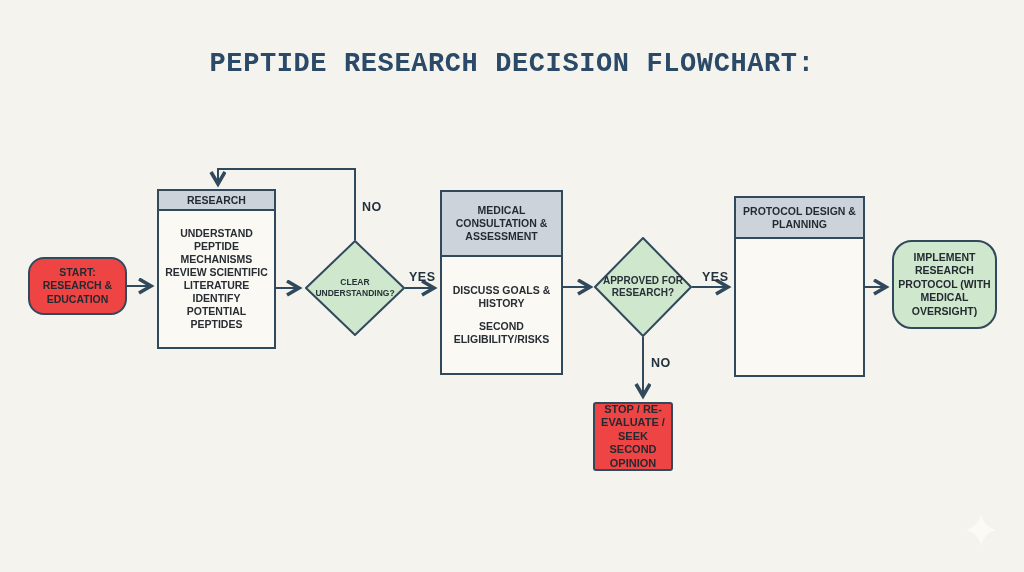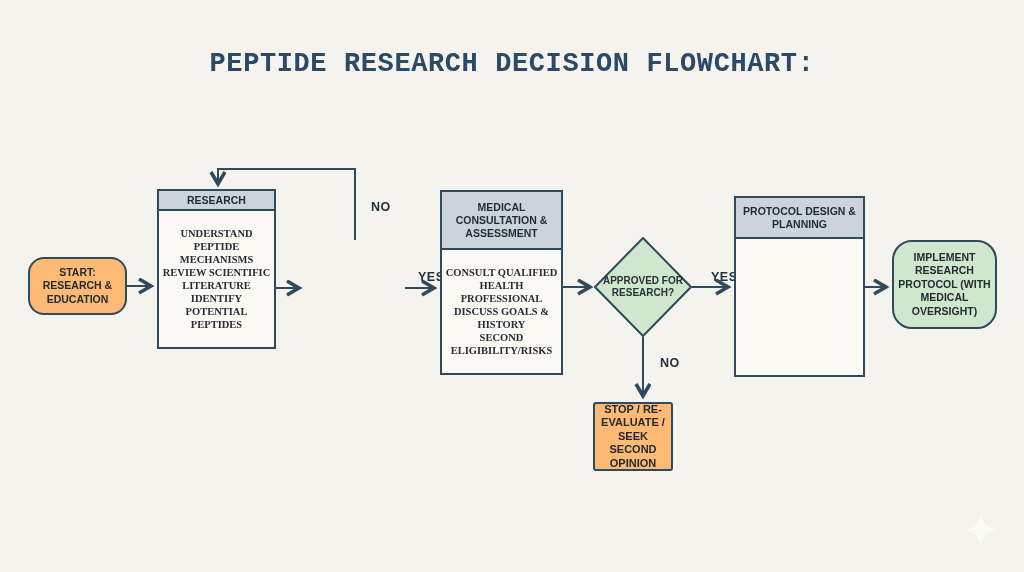--- a/index.html
+++ b/index.html
@@ -29,32 +29,31 @@
   svg.overlay {
     position:absolute; left:0; top:0; width:1024px; height:572px;
     pointer-events:none;
   }
   .edge { stroke:#31495c; stroke-width:2; fill:none; }
   
   .edge-label {
     position:absolute;
     font-size:12.5px; font-weight:bold; color:#23313c;
     letter-spacing:0.5px;
-    margin-left:9px;
   }
   
   .rnode {
     position:absolute;
     border:2.5px solid #31495c;
     display:flex; align-items:center; justify-content:center;
     text-align:center;
     font-weight:bold; color:#232a31;
     padding:2px 4px;
   }
-  .rnode.gray  { background:#fdba74; }
+  .rnode.gray  { background:#ef4444; }
   .rnode.green { background:#cfe7cc; }
   #start-node     { left:28px;  top:257px; width:99px;  height:58px; border-radius:16px; font-size:10.5px; line-height:13.5px; }
   #stop-node      { left:593px; top:402px; width:80px;  height:69px; border-radius:3px; font-size:11px; line-height:13.5px; }
   #implement-node { left:892px; top:240px; width:105px; height:89px; border-radius:20px; font-size:10.5px; line-height:13.5px; }
   
   .pbox {
     position:absolute;
     border:2px solid #31495c;
     background:#faf9f4;
     display:flex; flex-direction:column;
@@ -66,21 +65,20 @@
     text-align:center;
     font-weight:bold; font-size:10.5px; line-height:13px;
     color:#1f2a33;
     padding:2px 3px;
   }
   .pbox-body {
     flex:1;
     display:flex; flex-direction:column;
     align-items:flex-end; justify-content:space-evenly;
     padding:16px 3px;
-    font-family:Liberation Serif, serif;
   }
   .pbox-item {
     text-align:center;
     font-weight:bold; font-size:10.5px; line-height:13px;
     color:#272d33;
   }
   #research-box { left:157px; top:189px; width:119px; height:160px; }
   #research-box .pbox-header { height:28px; }
   #medical-box  { left:440px; top:190px; width:123px; height:185px; }
   #medical-box .pbox-header  { height:65px; }
@@ -138,25 +136,30 @@
 
   <div class="pbox" id="research-box">
     <div class="pbox-header">RESEARCH</div>
     <div class="pbox-body">
       <div class="pbox-item">UNDERSTAND PEPTIDE MECHANISMS</div>
       <div class="pbox-item">REVIEW SCIENTIFIC LITERATURE</div>
       <div class="pbox-item">IDENTIFY POTENTIAL PEPTIDES</div>
     </div>
   </div>
 
+  <div class="diamond" id="clear-diamond">
+    <svg width="100" height="96" viewBox="0 0 100 96">
+      <polygon points="50,1 99,48 50,95 1,48" fill="#cfe7cc" stroke="#31495c" stroke-width="2"></polygon>
+    </svg>
+    <div class="diamond-label">CLEAR UNDERSTANDING?</div>
+  </div>
 
   <div class="pbox" id="medical-box">
     <div class="pbox-header">MEDICAL CONSULTATION &amp; ASSESSMENT</div>
     <div class="pbox-body">
-      <div class="pbox-item">CONSULT QUALIFIED HEALTH PROFESSIONAL</div>
       <div class="pbox-item">DISCUSS GOALS &amp; HISTORY</div>
       <div class="pbox-item">SECOND ELIGIBILITY/RISKS</div>
     </div>
   </div>
 
   <div class="diamond" id="approved-diamond">
     <svg width="98" height="100" viewBox="0 0 98 100">
       <polygon points="49,1 97,50 49,99 1,50" fill="#cfe7cc" stroke="#31495c" stroke-width="2"></polygon>
     </svg>
     <div class="diamond-label">APPROVED FOR RESEARCH?</div>

